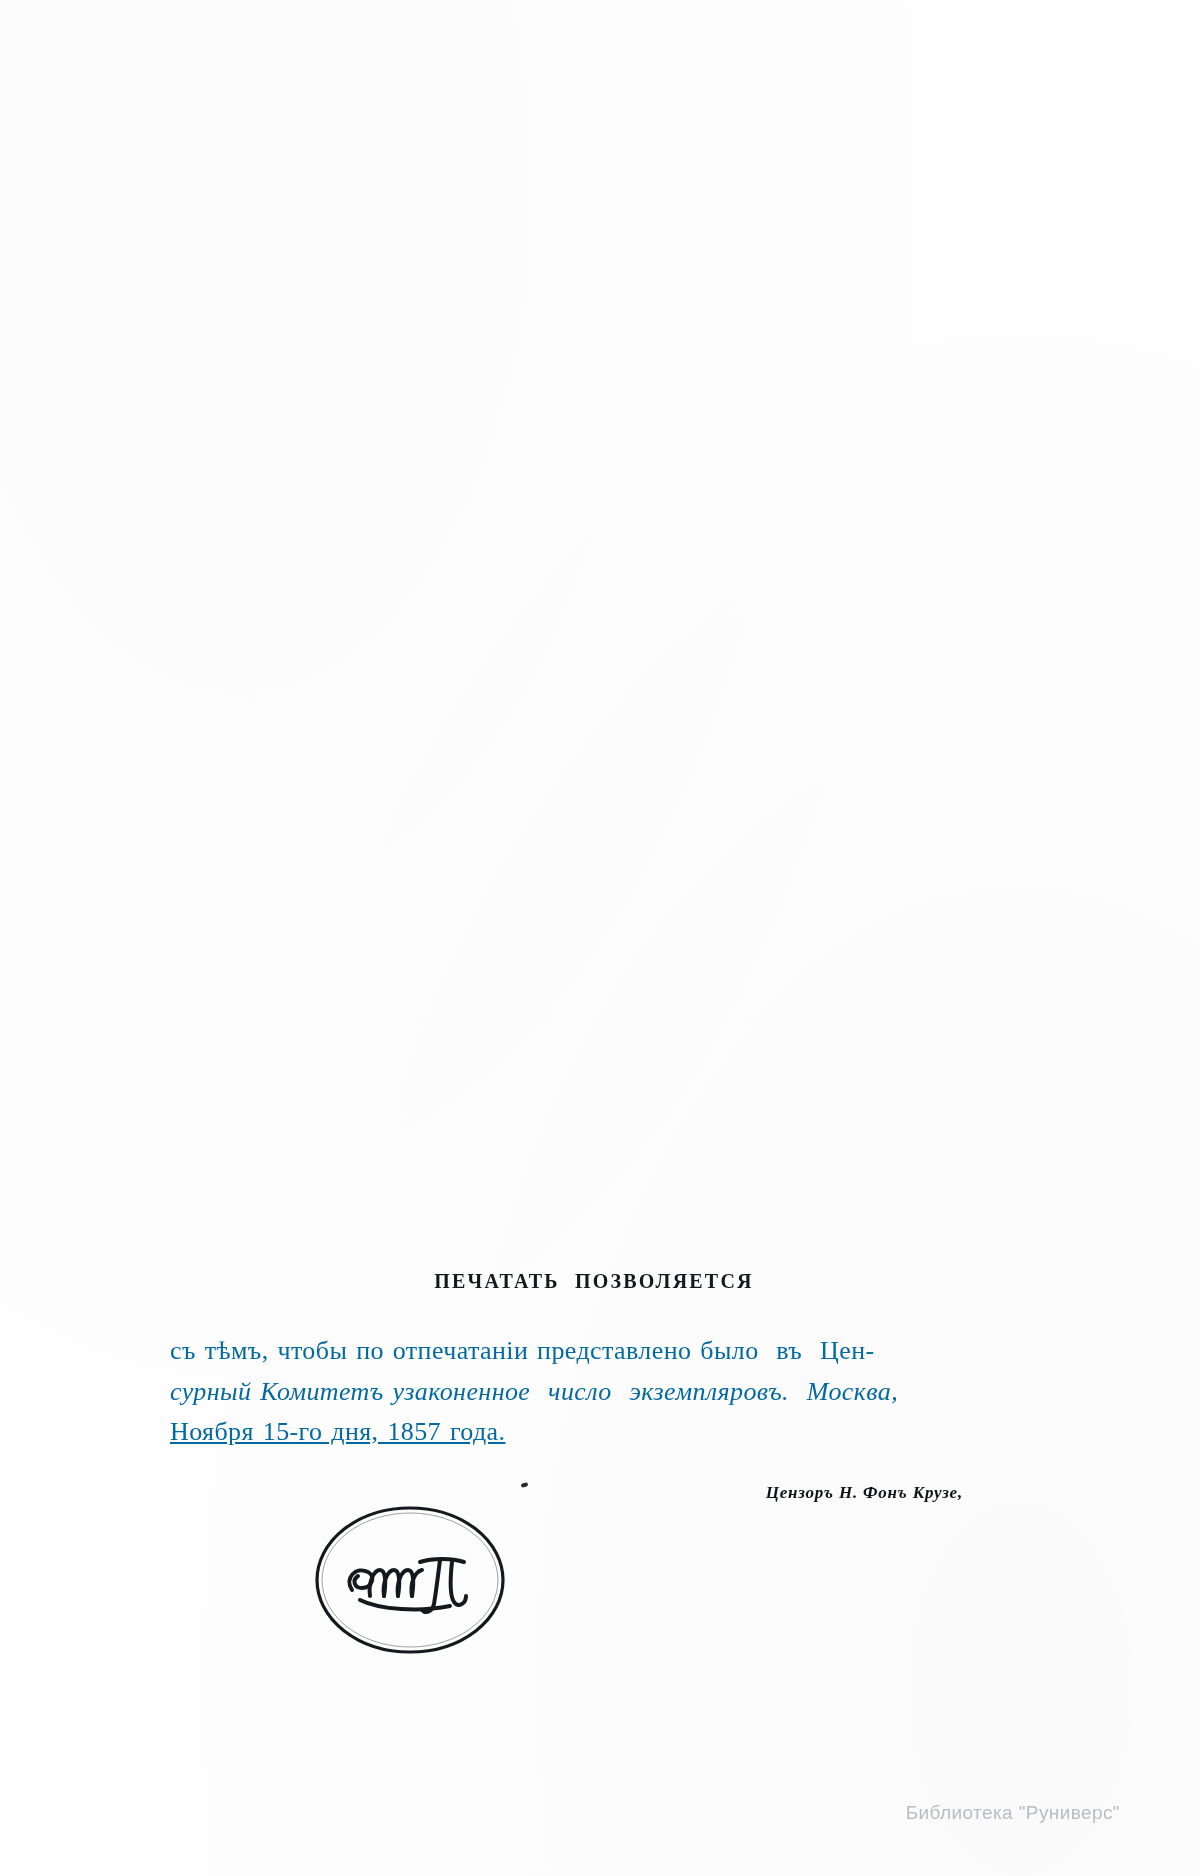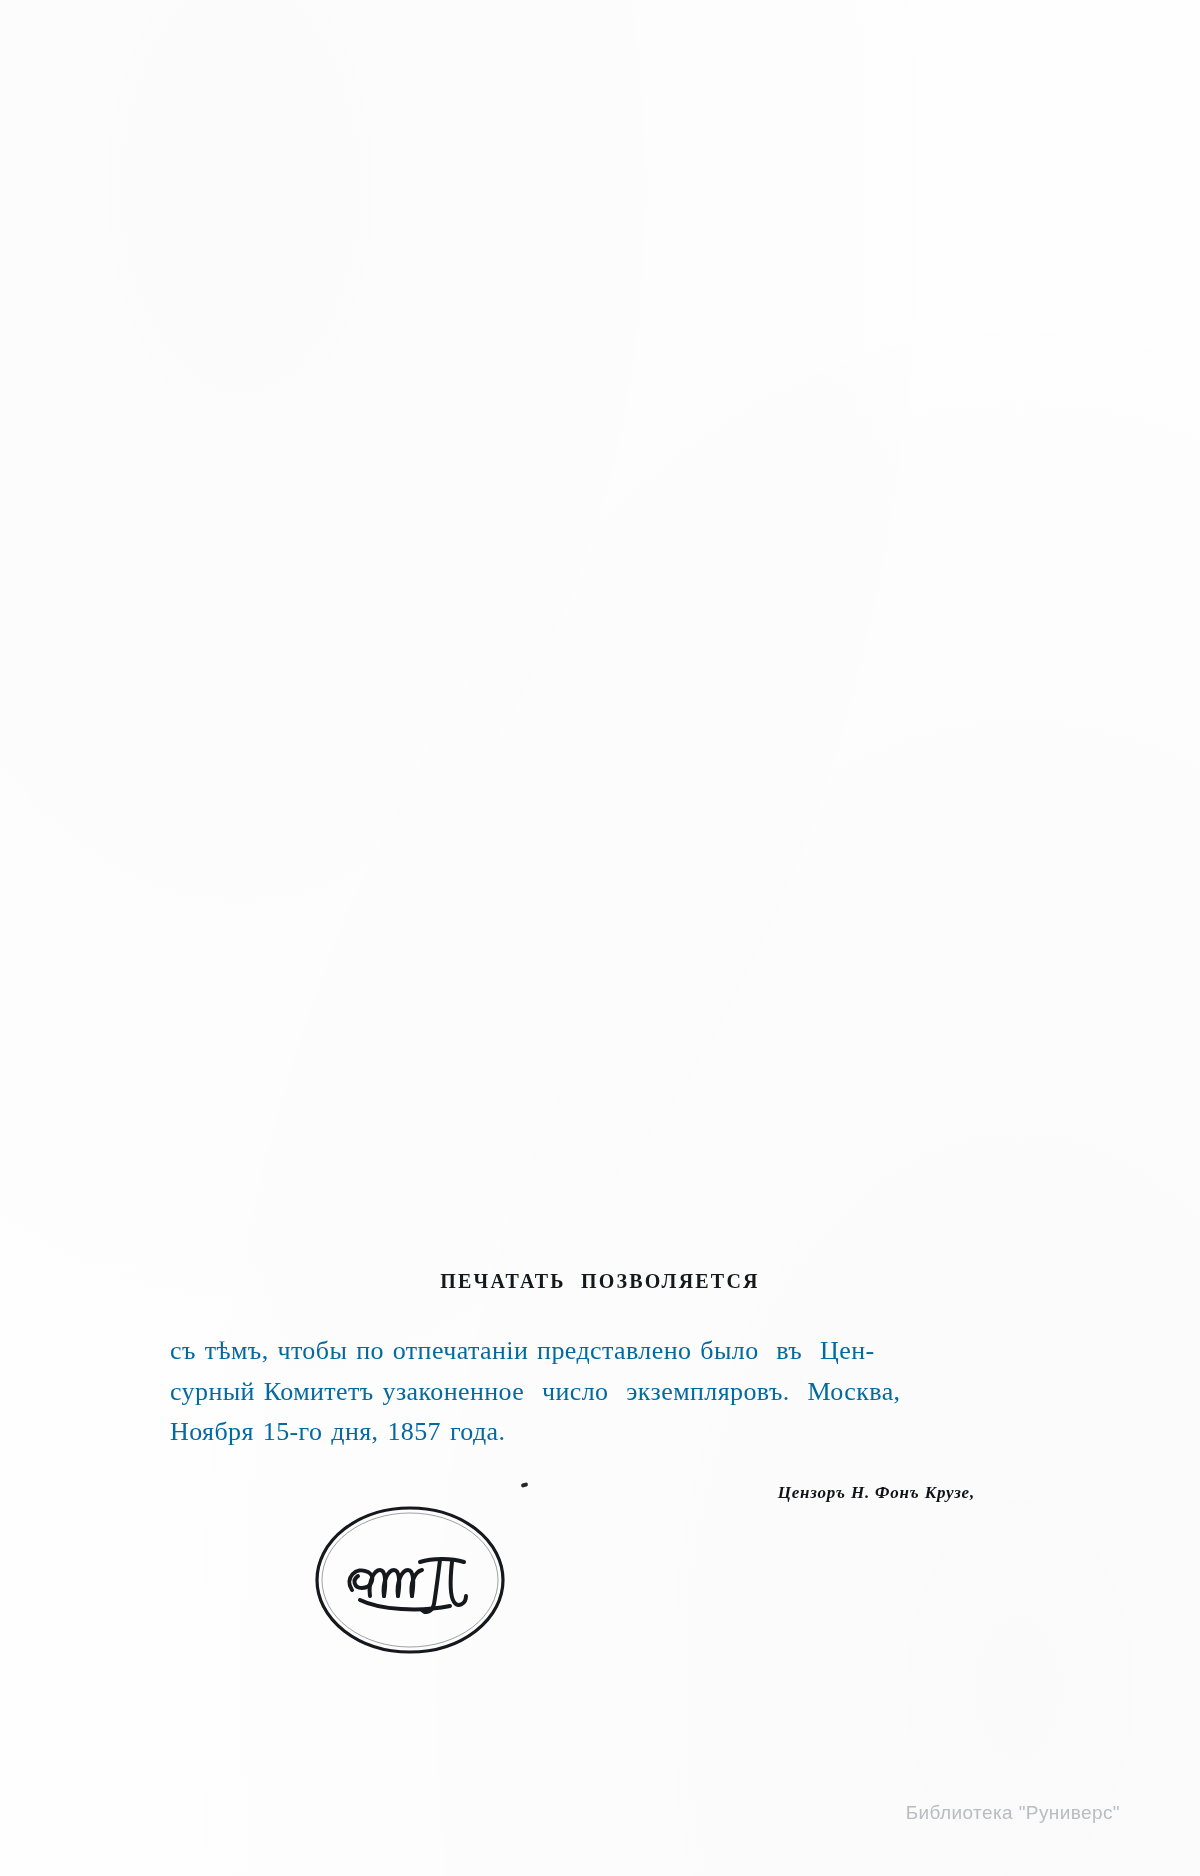--- a/index.html
+++ b/index.html
@@ -28,21 +28,21 @@
     inset: 0;
     background:
       radial-gradient(ellipse at 20% 10%, rgba(0,0,0,0.012), rgba(0,0,0,0) 60%),
       radial-gradient(ellipse at 85% 90%, rgba(0,0,0,0.015), rgba(0,0,0,0) 65%);
     pointer-events: none;
   }
 
   .censor-block {
     position: absolute;
     left: 0;
-    right: 0;
+    right: 12px;
     top: 1270px;
     padding: 0 170px 0 170px;
   }
 
   .heading {
     text-align: center;
     font-family: "Liberation Serif", serif;
     font-size: 20px;
     letter-spacing: 2.2px;
     font-weight: 700;
@@ -61,22 +61,22 @@
     letter-spacing: 0.3px;
     word-spacing: 2px;
   }
 
   .body-text .line {
     display: block;
     white-space: pre;
   }
 
   .line-1 { letter-spacing: 0.4px; }
-  .line-2 { letter-spacing: 0.4px; }
-  .line-3 { letter-spacing: 0.4px; }
+  .line-2 { letter-spacing: 0.4px; font-style: italic; }
+  .line-3 { letter-spacing: 0.4px; text-decoration: underline; }
 
   .signature {
     margin-top: 30px;
     text-align: right;
     padding-right: 55px;
     font-family: "Liberation Serif", serif;
     font-style: italic;
     font-weight: 700;
     font-size: 17px;
     letter-spacing: 0.8px;

